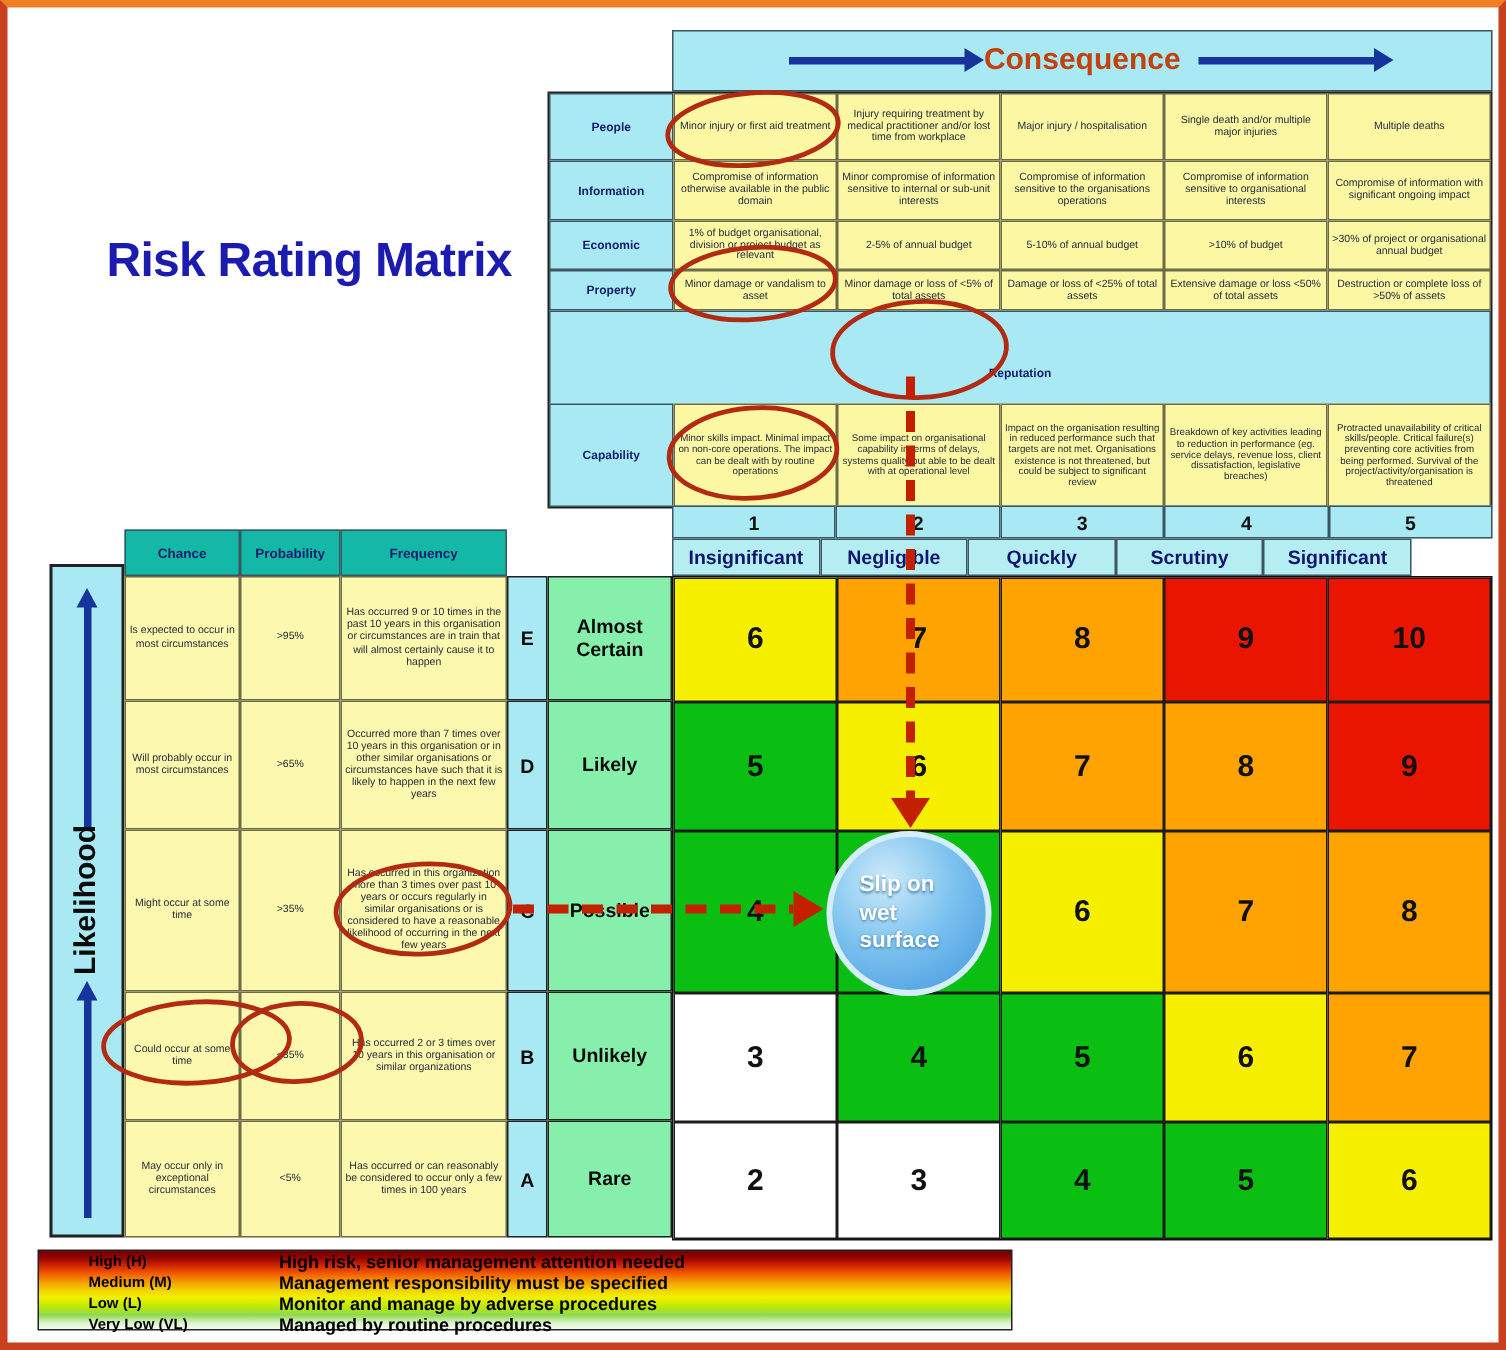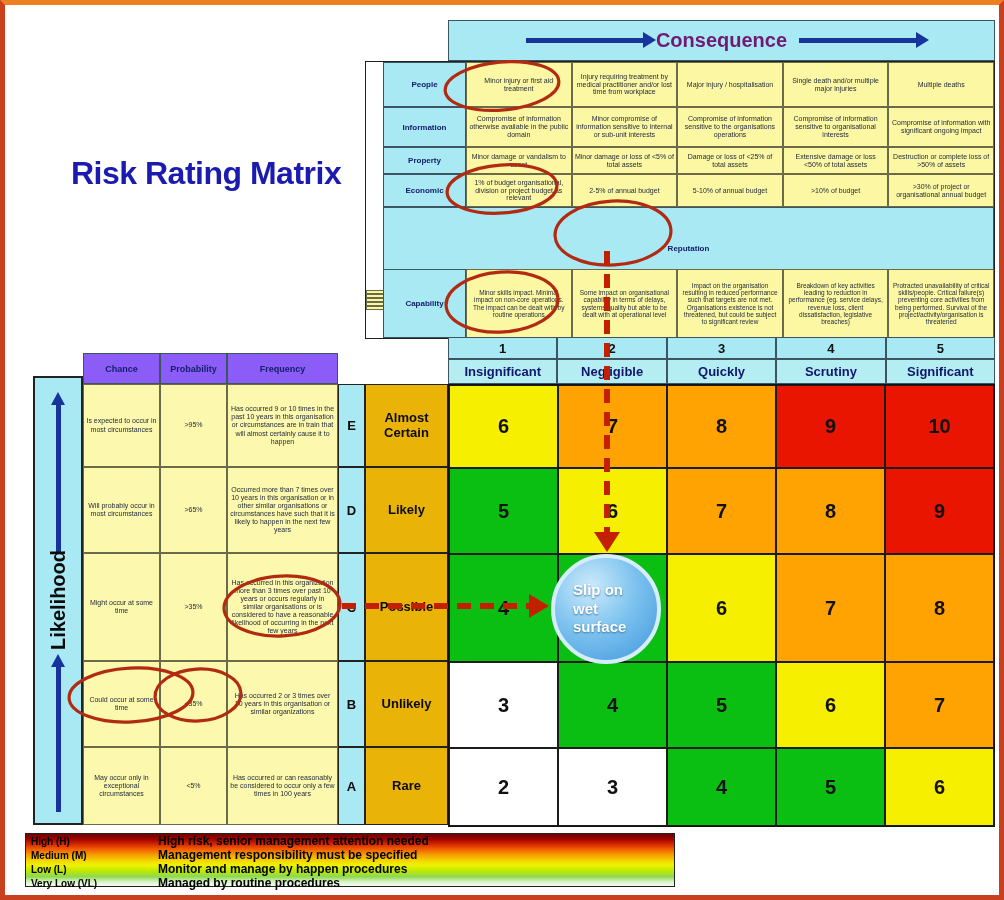--- a/index.html
+++ b/index.html
@@ -19,73 +19,73 @@
   }
 
   
   #page-title { left: 66px; top: 150px; font-size: 32px; font-weight: bold;
     color: #1b1bb0; letter-spacing: -0.5px; }
 
   
   #consequence-band { left: 443px; top: 15px; width: 547px; height: 41px;
     background: #a9e9f3; border: 1px solid #3c5560;
     display: flex; align-items: center; justify-content: center; }
-  #consequence-band .band-label { font-size: 20px; font-weight: bold; color: #701a75; margin: 16px 12px; }
+  #consequence-band .band-label { font-size: 20px; font-weight: bold; color: #c2410c; margin: 16px 12px; }
   .harrow { width: 118px; height: 5px; background: #16349c; position: relative; }
   .harrow::after { content: ""; position: absolute; right: -12px; top: -6px;
     border-top: 8px solid transparent; border-bottom: 8px solid transparent;
     border-left: 13px solid #16349c; }
 
   
   #consequence-table { left: 360px; top: 56px; width: 630px; border: 1px solid #222; }
   .crow { display: flex; }
   .crow-0 { height: 45px; } .crow-1 { height: 40px; } .crow-2 { height: 27px; }
   .crow-3 { height: 33px; } .crow-4 { height: 62px; flex-direction: column; } .crow-5 { height: 69px; }
   .clabel { flex: 0 0 83px; background: #a9e9f3; border: 1px solid #3c5560;
-    font-size: 8px; font-weight: bold; color: #14206e; margin-left: 17px; }
+    font-size: 8px; font-weight: bold; color: #14206e; }
   .ccell { flex: 1; background: #fbf7a3; border: 1px solid #6b6b4a;
     font-size: 7px; line-height: 1.12; color: #242c3c; padding: 1px 2px; }
   .crow-5 .ccell { font-size: 6.5px; }
 
   
   #level-numbers { left: 443px; top: 332px; width: 547px; height: 22px; }
   #level-numbers .cell { flex: 1; background: #a9e9f3; border: 1px solid #3c5560;
     font-size: 13px; font-weight: bold; color: #111; }
-  #level-names { left: 443px; top: 354px; width: 547px; height: 25px; }
+  #level-names { left: 443px; top: 354px; width: 493px; height: 25px; }
   #level-names .cell { flex: 1; background: #b4eef2; border: 1px solid #3c5560;
     font-size: 13px; font-weight: bold; color: #10166e; }
 
   
   #likelihood-sidebar { left: 28px; top: 371px; width: 50px; height: 449px;
     background: #a9e9f3; border: 2px solid #222; }
   #likelihood-label { position: absolute; inset: 0; display: flex;
     align-items: center; justify-content: center;
     writing-mode: vertical-rl; transform: rotate(180deg);
     font-size: 20px; font-weight: bold; color: #0b0b0b; }
   .varrow { position: absolute; left: 21px; width: 5px; background: #16349c; }
   .varrow::before { content: ""; position: absolute; top: -12px; left: -5px;
     border-left: 7px solid transparent; border-right: 7px solid transparent;
     border-bottom: 13px solid #16349c; }
   #varrow-top { top: 26px; height: 150px; }
   #varrow-bottom { top: 288px; height: 146px; }
 
   
   #likelihood-header { left: 78px; top: 348px; width: 255px; height: 31px; }
-  #likelihood-header .cell { background: #8b5cf6; border: 1px solid #3c5560;
+  #likelihood-header .cell { background: #14b8a6; border: 1px solid #3c5560;
     font-size: 9px; font-weight: bold; color: #14206e; }
   #likelihood-rows { left: 78px; top: 379px; width: 365px; }
   .lrow-0 { height: 83px; } .lrow-1 { height: 86px; } .lrow-2 { height: 108px; }
   .lrow-3 { height: 86px; } .lrow-4 { height: 78px; }
   .w-chance { flex: 0 0 77px; } .w-prob { flex: 0 0 67px; } .w-freq { flex: 0 0 111px; }
   .w-letter { flex: 0 0 27px; } .w-name { flex: 1; }
   .lcell { background: #fcf8ad; border: 1px solid #6b6b4a;
     font-size: 7px; line-height: 1.15; color: #242c3c; padding: 1px 2px; }
   .letter-cell { background: #a9e9f3; border: 1px solid #222;
     font-size: 13px; font-weight: bold; color: #0b0b0b; }
-  .name-cell { background: #eab308; border: 1px solid #222;
+  .name-cell { background: #86efac; border: 1px solid #222;
     font-size: 13px; font-weight: bold; color: #0b0b0b; line-height: 1.15; padding: 0 4px; }
 
   
   #matrix { left: 443px; top: 379px; width: 547px; border: 1px solid #111; }
   .mrow { display: flex; }
   .mrow-0 { height: 83px; } .mrow-1 { height: 86px; } .mrow-2 { height: 108px; }
   .mrow-3 { height: 86px; } .mrow-4 { height: 78px; }
   .mcell { flex: 1; display: flex; align-items: center; justify-content: center;
     font-size: 20px; font-weight: bold; color: #111; border: 1px solid #1c1c1c; }
   .mcell[data-level="yellow"] { background: #f6ef00; }
@@ -105,21 +105,21 @@
   #callout span { width: 66px; color: #ffffff; font-size: 15px; font-weight: bold;
     line-height: 1.25; text-shadow: 0 1px 2px rgba(30,90,140,.75); }
 
   
   #legend { left: 20px; top: 828px; width: 650px; height: 54px;
     border: 1px solid #222; display: flex; flex-direction: column;
     background: linear-gradient(180deg, #700000 0%, #9c0600 10%, #cc2200 18%,
       #f05500 28%, #f59e00 40%, #f3d900 52%, #eef200 60%, #c3e900 70%,
       #8ed94e 82%, #d9f2c8 92%, #f6fbf2 100%); }
   #legend .spacer { height: 10px; }
-  .lgrow { flex: 1; display: flex; align-items: center; }
+  .lgrow { flex: 1; display: flex; align-items: center; padding-left: 28px; }
   .lglabel { width: 132px; padding-left: 5px; font-size: 10px; font-weight: bold; color: #000; }
   .lgdesc { font-size: 12px; font-weight: bold; color: #000; }
 
   
   #overlay { position: absolute; inset: 0; width: 1004px; height: 900px;
     pointer-events: none; z-index: 9; }
 </style>
 </head>
 <body>
 
@@ -143,36 +143,36 @@
       <div class="cell ccell">Multiple deaths</div>
     </div>
     <div class="crow crow-1">
       <div class="cell clabel">Information</div>
       <div class="cell ccell">Compromise of information otherwise available in the public domain</div>
       <div class="cell ccell">Minor compromise of information sensitive to internal or sub-unit interests</div>
       <div class="cell ccell">Compromise of information sensitive to the organisations operations</div>
       <div class="cell ccell">Compromise of information sensitive to organisational interests</div>
       <div class="cell ccell">Compromise of information with significant ongoing impact</div>
     </div>
+    <div class="crow crow-3">
+      <div class="cell clabel">Economic</div>
+      <div class="cell ccell">1% of budget organisational, division or project budget as relevant</div>
+      <div class="cell ccell">2-5% of annual budget</div>
+      <div class="cell ccell">5-10% of annual budget</div>
+      <div class="cell ccell">&gt;10% of budget</div>
+      <div class="cell ccell">&gt;30% of project or organisational annual budget</div>
+    </div>
     <div class="crow crow-2">
       <div class="cell clabel">Property</div>
       <div class="cell ccell">Minor damage or vandalism to asset</div>
       <div class="cell ccell">Minor damage or loss of &lt;5% of total assets</div>
       <div class="cell ccell">Damage or loss of &lt;25% of total assets</div>
       <div class="cell ccell">Extensive damage or loss &lt;50% of total assets</div>
       <div class="cell ccell">Destruction or complete loss of &gt;50% of assets</div>
     </div>
-    <div class="crow crow-3">
-      <div class="cell clabel">Economic</div>
-      <div class="cell ccell">1% of budget organisational, division or project budget as relevant</div>
-      <div class="cell ccell">2-5% of annual budget</div>
-      <div class="cell ccell">5-10% of annual budget</div>
-      <div class="cell ccell">&gt;10% of budget</div>
-      <div class="cell ccell">&gt;30% of project or organisational annual budget</div>
-    </div>
     <div class="crow crow-4">
       <div class="cell clabel">Reputation</div>
       <div class="cell ccell">Local mention only. Quickly forgotten. Freedom to operate unaffected. Self improvement review required</div>
       <div class="cell ccell">Scrutiny by Executive, internal committees or internal audit to prevent escalation. Short term local media concern. Some impact on local level activities</div>
       <div class="cell ccell">Persistent national concern. Scrutiny required by external agencies. Long term 'brand' impact</div>
       <div class="cell ccell">Persistent intense national public, political and media scrutiny. Long term 'brand' impact. Major operations severely restricted</div>
       <div class="cell ccell">International concern, Governmental inquiry or sustained adverse national/international media. 'Brand' significantly affects organisational abilities</div>
     </div>
     <div class="crow crow-5">
       <div class="cell clabel">Capability</div>
@@ -296,21 +296,21 @@
     <div class="lgrow">
       <span class="lglabel">High (H)</span>
       <span class="lgdesc">High risk, senior management attention needed</span>
     </div>
     <div class="lgrow">
       <span class="lglabel">Medium (M)</span>
       <span class="lgdesc">Management responsibility must be specified</span>
     </div>
     <div class="lgrow">
       <span class="lglabel">Low (L)</span>
-      <span class="lgdesc">Monitor and manage by happen procedures</span>
+      <span class="lgdesc">Monitor and manage by adverse procedures</span>
     </div>
     <div class="lgrow">
       <span class="lglabel">Very Low (VL)</span>
       <span class="lgdesc">Managed by routine procedures</span>
     </div>
   </div>
 
   <svg id="overlay" viewBox="0 0 1004 900" xmlns="http://www.w3.org/2000/svg">
     <g fill="none" stroke="#b22a12" stroke-width="3.2">
       <ellipse cx="497" cy="81" rx="57" ry="24" transform="rotate(-5 497 81)"></ellipse>

